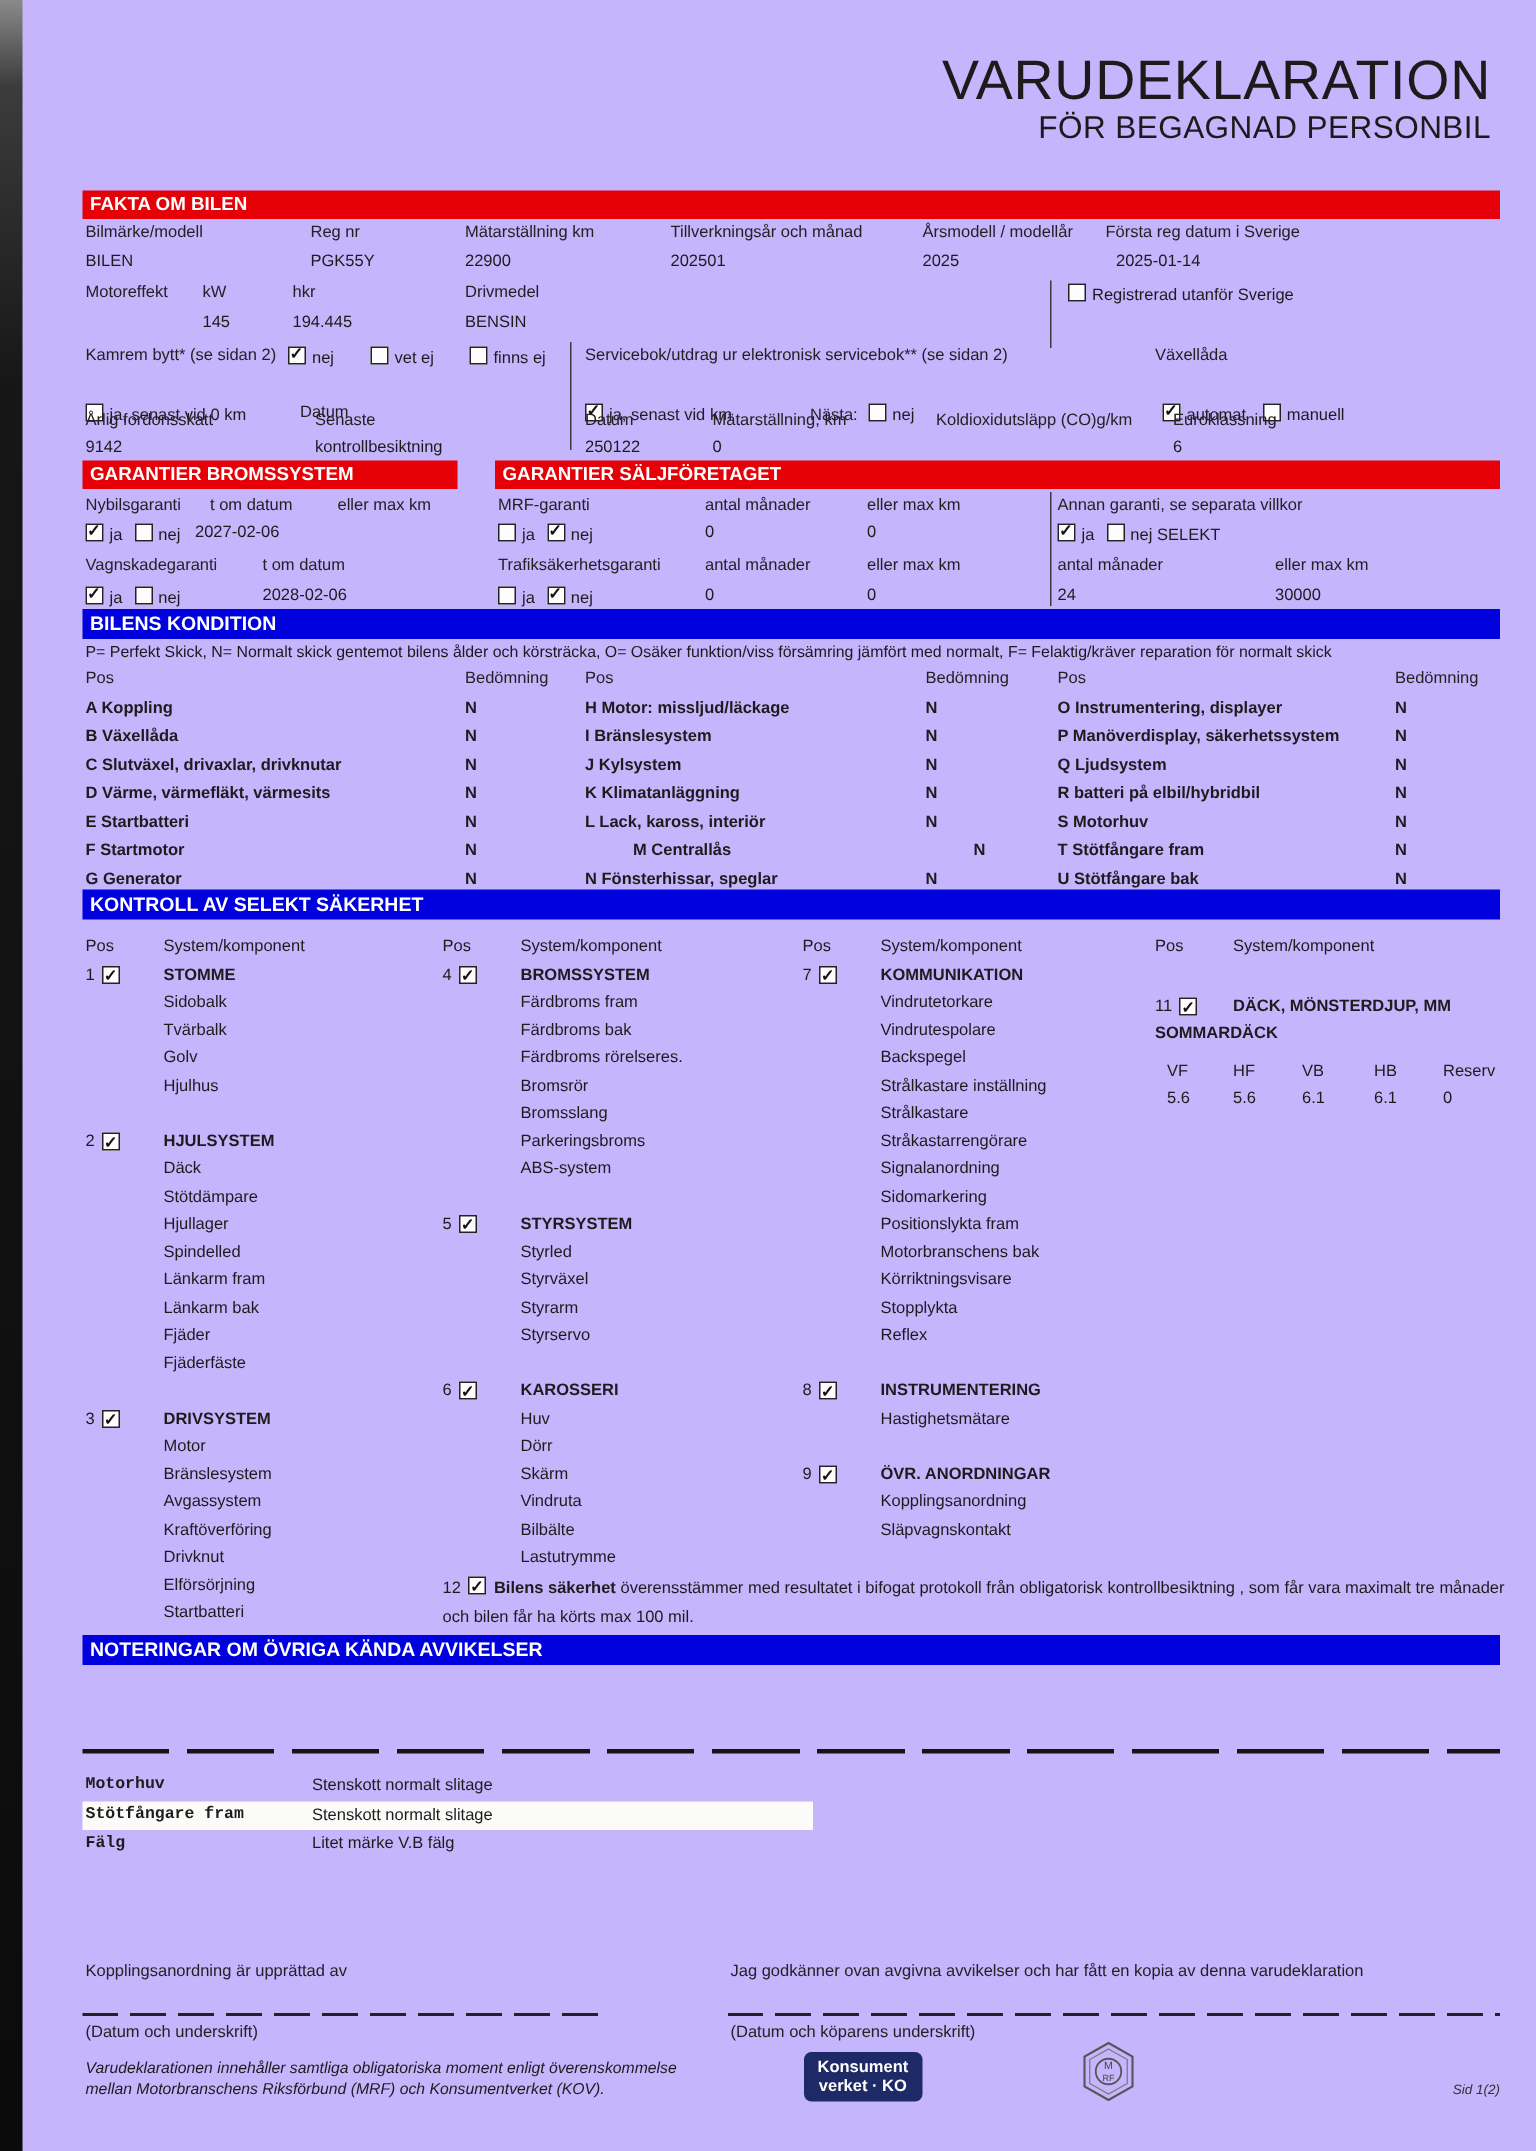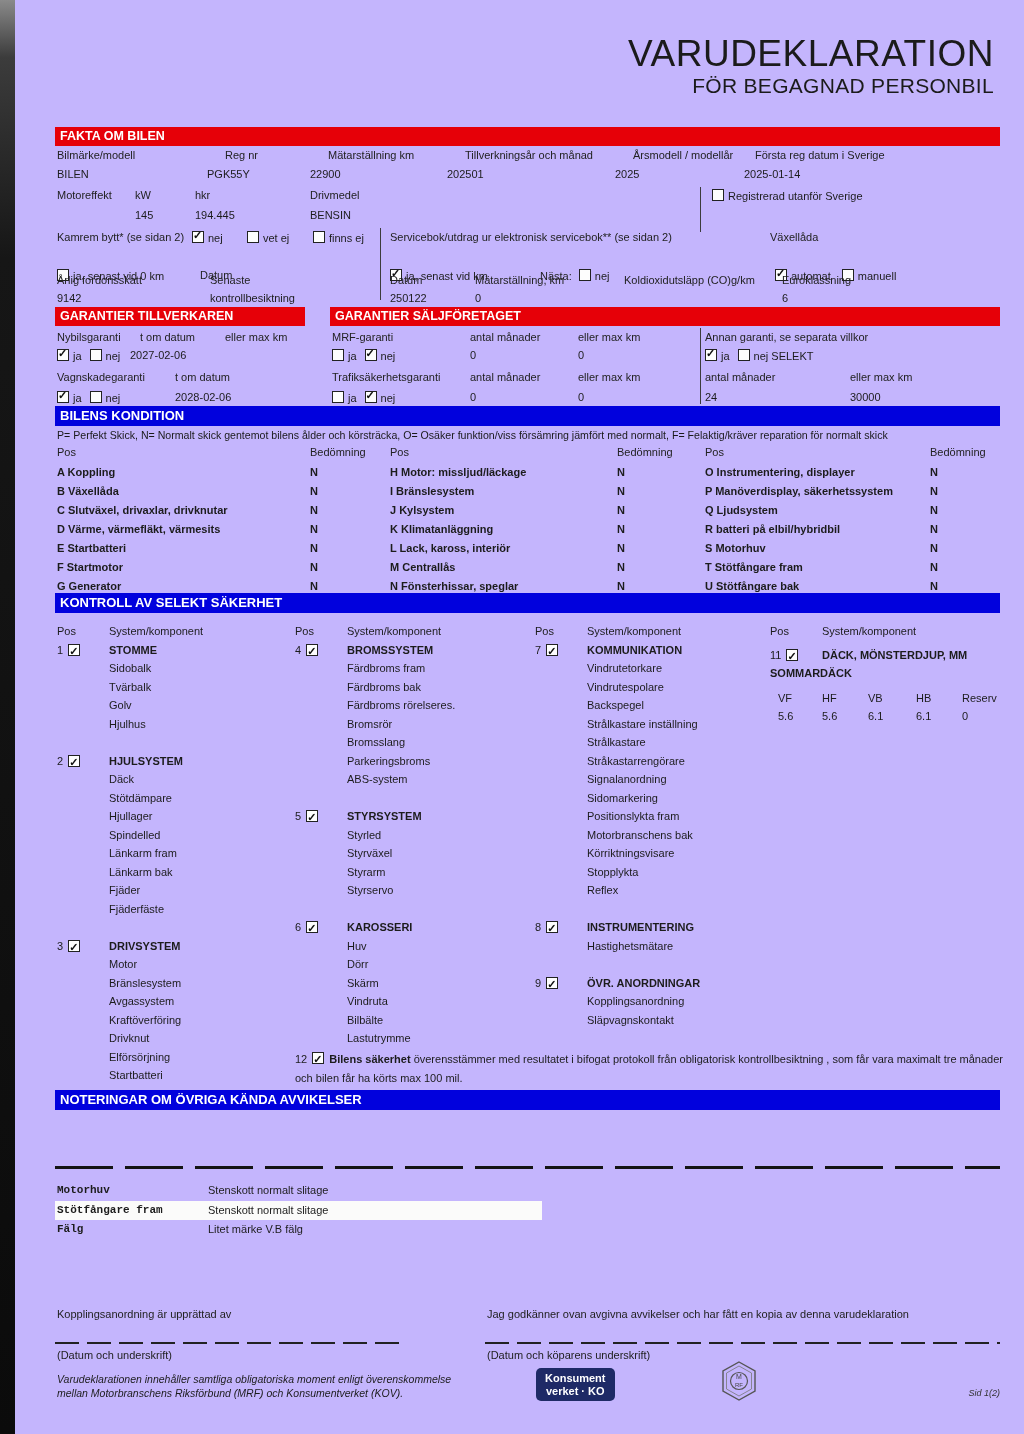--- a/index.html
+++ b/index.html
@@ -29,21 +29,21 @@
   .kond-hdr{position:absolute;display:flex;color:#222;}
   .legend{position:absolute;font-size:10.6px;color:#1a1a1a;white-space:nowrap;}
   .sak-col{position:absolute;line-height:18.5px;}
   .sak-hrow{display:flex;}
   .pos-h{width:52px;flex-shrink:0;}
   .pos-cell{display:inline-flex;width:52px;flex-shrink:0;align-items:center;font-weight:normal;}
   .pos-cell .cb{margin-left:5px;}
   .sak-group{margin-bottom:18.5px;}
   .sak-head{display:flex;font-weight:bold;}
   .sak-item{margin-left:52px;}
-  .dack{margin-top:5px;}
+  .dack{margin-top:21px;}
   .dack-sub{font-weight:bold;}
   .tire-row{display:flex;padding-left:8px;margin-top:0;}
   .tire-row.hd{margin-top:6px;}
   .item12{position:absolute;left:295px;top:1050px;width:708px;line-height:19px;}
   .item12 .cb{margin:0 5px;}
   .dash-thick{position:absolute;height:3px;
       background:repeating-linear-gradient(90deg,#141414 0 58px,rgba(0,0,0,0) 58px 70px);}
   .dash-sig{position:absolute;height:2px;
       background:repeating-linear-gradient(90deg,#222 0 24px,rgba(0,0,0,0) 24px 32px);}
   .note-rows{position:absolute;left:55px;top:1181px;}
@@ -64,21 +64,21 @@
   <div class="edge"></div>
 
   <div class="title">
     <div class="t1">VARUDEKLARATION</div>
     <div class="t2">FÖR BEGAGNAD PERSONBIL</div>
   </div>
 
   <div class="bar red" style="left:55px;top:127px;width:945px;">FAKTA OM BILEN</div>
 
   <div class="r" style="left:57px;top:149px;">
-    <span class="c small-lbl" style="width:168px">Bilmärke/modell</span>
+    <span class="c small-lbl" style="width:150px">Bilmärke/modell</span>
     <span class="c small-lbl" style="width:103px">Reg nr</span>
     <span class="c small-lbl" style="width:137px">Mätarställning km</span>
     <span class="c small-lbl" style="width:168px">Tillverkningsår och månad</span>
     <span class="c small-lbl" style="width:122px">Årsmodell / modellår</span>
     <span class="c small-lbl">Första reg datum i Sverige</span>
   </div>
   <div class="r" style="left:57px;top:168px;">
     <span class="c" style="width:150px">BILEN</span>
     <span class="c" style="width:103px">PGK55Y</span>
     <span class="c" style="width:137px">22900</span>
@@ -135,21 +135,21 @@
   <div class="r" style="left:57px;top:292px;">
     <span class="c" style="width:153px">9142</span>
     <span class="c" style="width:180px">kontrollbesiktning</span>
     <span class="c" style="width:85px">250122</span>
     <span class="c" style="width:149px">0</span>
     <span class="c" style="width:158px"></span>
     <span class="c">6</span>
   </div>
   <div class="vline" style="left:380px;top:228px;height:72px;"></div>
 
-  <div class="bar red" style="left:55px;top:307px;width:250px;">GARANTIER TILLVERKAREN</div>
+  <div class="bar red" style="left:55px;top:307px;width:250px;">GARANTIER BROMSSYSTEM</div>
   <div class="bar red" style="left:330px;top:307px;width:670px;">GARANTIER SÄLJFÖRETAGET</div>
 
   <div class="r" style="left:57px;top:331px;">
     <span class="c small-lbl" style="width:83px">Nybilsgaranti</span>
     <span class="c small-lbl" style="width:85px">t om datum</span>
     <span class="c small-lbl" style="width:107px">eller max km</span>
     <span class="c small-lbl" style="width:138px">MRF-garanti</span>
     <span class="c small-lbl" style="width:108px">antal månader</span>
     <span class="c small-lbl" style="width:127px">eller max km</span>
     <span class="c small-lbl">Annan garanti, se separata villkor</span>
@@ -237,21 +237,21 @@
       </div>
       <div class="kond-row">
         <span class="kl" style="width: 227px;">K Klimatanläggning</span>
         <span class="kg">N</span>
       </div>
       <div class="kond-row">
         <span class="kl" style="width: 227px;">L Lack, kaross, interiör</span>
         <span class="kg">N</span>
       </div>
       <div class="kond-row">
-        <span class="kl" style="width: 227px;">M Centrallås</span>
+        <span class="kl" style="width: 227px; margin-left: 32px;">M Centrallås</span>
         <span class="kg">N</span>
       </div>
       <div class="kond-row">
         <span class="kl" style="width: 227px;">N Fönsterhissar, speglar</span>
         <span class="kg">N</span>
       </div>
     </div>
   <div class="kond-col" id="kond-col-2" style="left:705px;top:463px;">
       <div class="kond-row">
         <span class="kl" style="width: 225px;">O Instrumentering, displayer</span>

